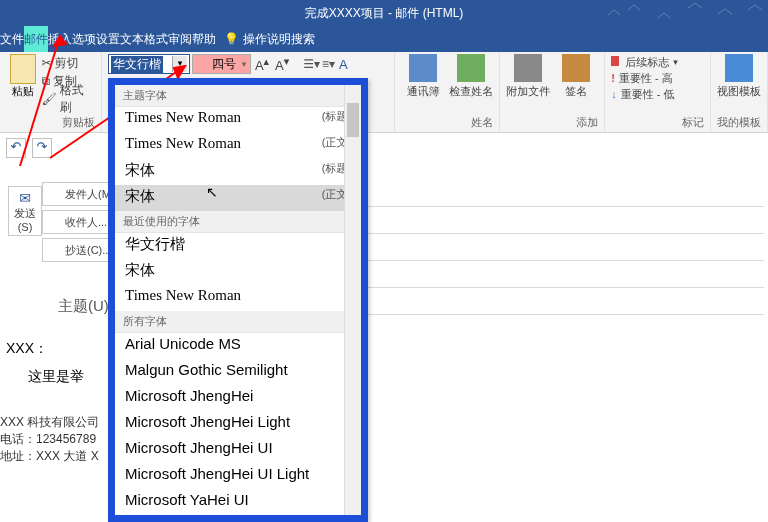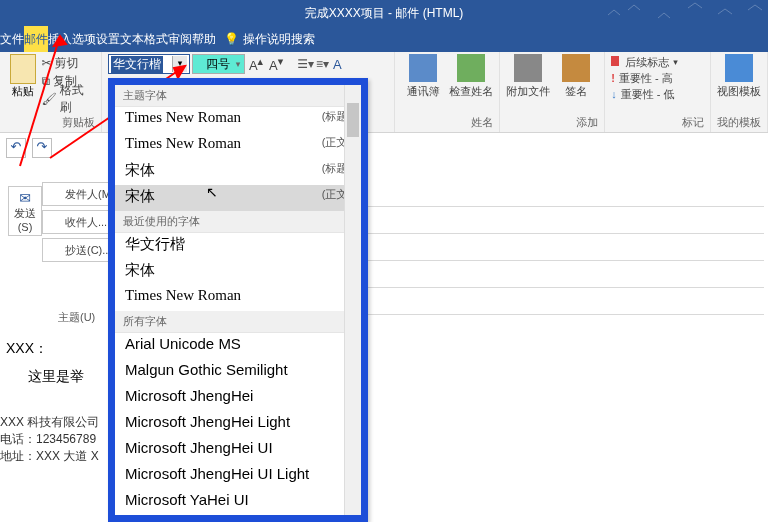--- a/index.html
+++ b/index.html
@@ -1,47 +1,47 @@
 <!DOCTYPE html>
 <html><head>
 <meta charset="utf-8">
 <style>
 html,body{margin:0;padding:0;font-family:"Microsoft YaHei",sans-serif;font-size:12px;width:768px;height:522px;overflow:hidden;background:#fff}
 .titlebar{background:#2b579a;height:26px;color:#fff;position:relative}
 .titlebar .title{position:absolute;left:50%;transform:translateX(-50%);top:5px;font-size:12px}
 .titlebar .birds{position:absolute;right:0;top:0;opacity:.25}
 .tabbar{background:#2b579a;height:26px;color:#fff;display:flex;align-items:center}
 .tab{padding:0 0;height:26px;line-height:26px;cursor:pointer;font-size:12px}
-.tab.active{background:#fde047;color:#2b579a}
+.tab.active{background:#5eead4;color:#2b579a}
 .lightbulb{margin-left:8px;display:inline-flex;align-items:center;gap:4px;color:#fff}
 .ribbon{background:#f3f3f3;border-bottom:1px solid #d4d4d4;height:80px;display:flex;position:relative}
 .group{border-right:1px solid #e1e1e1;padding:2px 6px 0 6px;display:flex;flex-direction:column;justify-content:space-between}
 .group-label{text-align:right;font-size:11px;color:#666;padding-bottom:2px}
 .clip-col{display:flex;flex-direction:column;gap:0}
 .clip-btn{display:flex;align-items:center;gap:3px;font-size:12px;color:#444;height:18px}
 .ico{display:inline-block;width:16px;height:16px;background:#ccc}
 .paste{display:flex;flex-direction:column;align-items:center;width:34px}
 .paste .ico{width:24px;height:28px;background:#f7e6b0;border:1px solid #c9a93a}
 .font-row{display:flex;align-items:center;gap:2px}
 .fontbox{width:76px;height:18px;border:1px solid #2b579a;background:#fff;font-size:12px;padding:0 2px;display:flex;align-items:center;justify-content:space-between}
 .fontbox .dd{width:14px;height:16px;background:#e7e7e7;border-left:1px solid #aaa;text-align:center;line-height:14px;font-size:9px}
-.sizebox{width:38px;height:18px;border:1px solid #ababab;background:#5eead4;font-size:12px;padding-left:13px;display:flex;align-items:center}
+.sizebox{width:38px;height:18px;border:1px solid #ababab;background:#fca5a5;font-size:12px;padding-left:19px;display:flex;align-items:center}
 .sizebox .dd{margin-left:auto;width:12px;text-align:center;font-size:9px;color:#666}
 .aa{font-size:13px;color:#444;padding:0 2px}
 .listicons{display:flex;gap:4px;color:#555}
 .bigbtn{display:flex;flex-direction:column;align-items:center;width:44px;font-size:11px;color:#444;gap:2px}
 .bigbtn .ico{width:28px;height:28px}
 .flag-line{display:flex;align-items:center;gap:4px;font-size:11px;color:#444;height:16px}
 .flag{width:10px;height:12px}
 .leftpane{position:absolute;left:0;top:132px;width:108px}
 .undo{display:flex;gap:6px;padding:6px 6px}
 .undo span{width:18px;height:18px;border:1px solid #bfbfbf;color:#2b579a;text-align:center;line-height:16px;font-size:13px}
 .sendbox{border:1px solid #c9c9c9;margin:4px;width:32px;height:48px;display:flex;flex-direction:column;align-items:center;justify-content:center;font-size:11px;color:#444}
 .fieldbtn{border:1px solid #c9c9c9;height:22px;padding:0 22px;font-size:11px;color:#444;display:flex;align-items:center;margin-bottom:4px;width:66px;white-space:nowrap;overflow:hidden}
-.subjectlbl{font-size:11px;color:#555;margin-left:58px;margin-top:18px}
+.subjectlbl{font-size:15px;color:#555;margin-left:58px;margin-top:5px}
 .body-area{position:absolute;left:0;top:330px;right:0;font-size:14px}
 .body-area .line{margin:10px 0 0 6px}
 .sig{font-size:12px;color:#333;margin-top:28px}
 
 .fontdd{position:absolute;left:108px;top:78px;width:246px;background:#fff;border:7px solid #1d4ed8;box-shadow:2px 2px 4px rgba(0,0,0,.2);z-index:50;max-height:440px;overflow:hidden}
 .fontdd .sect{background:#f0f0f0;color:#666;font-size:11px;padding:3px 8px;border-bottom:1px solid #e5e5e5}
 .fontdd .item{display:flex;justify-content:space-between;align-items:flex-start;padding:2px 10px;font-size:15px;color:#000;height:22px;white-space:nowrap}
 .fontdd .item:hover,.fontdd .item.hl{background:#d9d9d9}
 .fontdd .tag{font-size:11px;color:#555}
 .fontdd .scroll{position:absolute;right:0;top:0;bottom:0;width:16px;background:#f0f0f0;border-left:1px solid #ddd}

